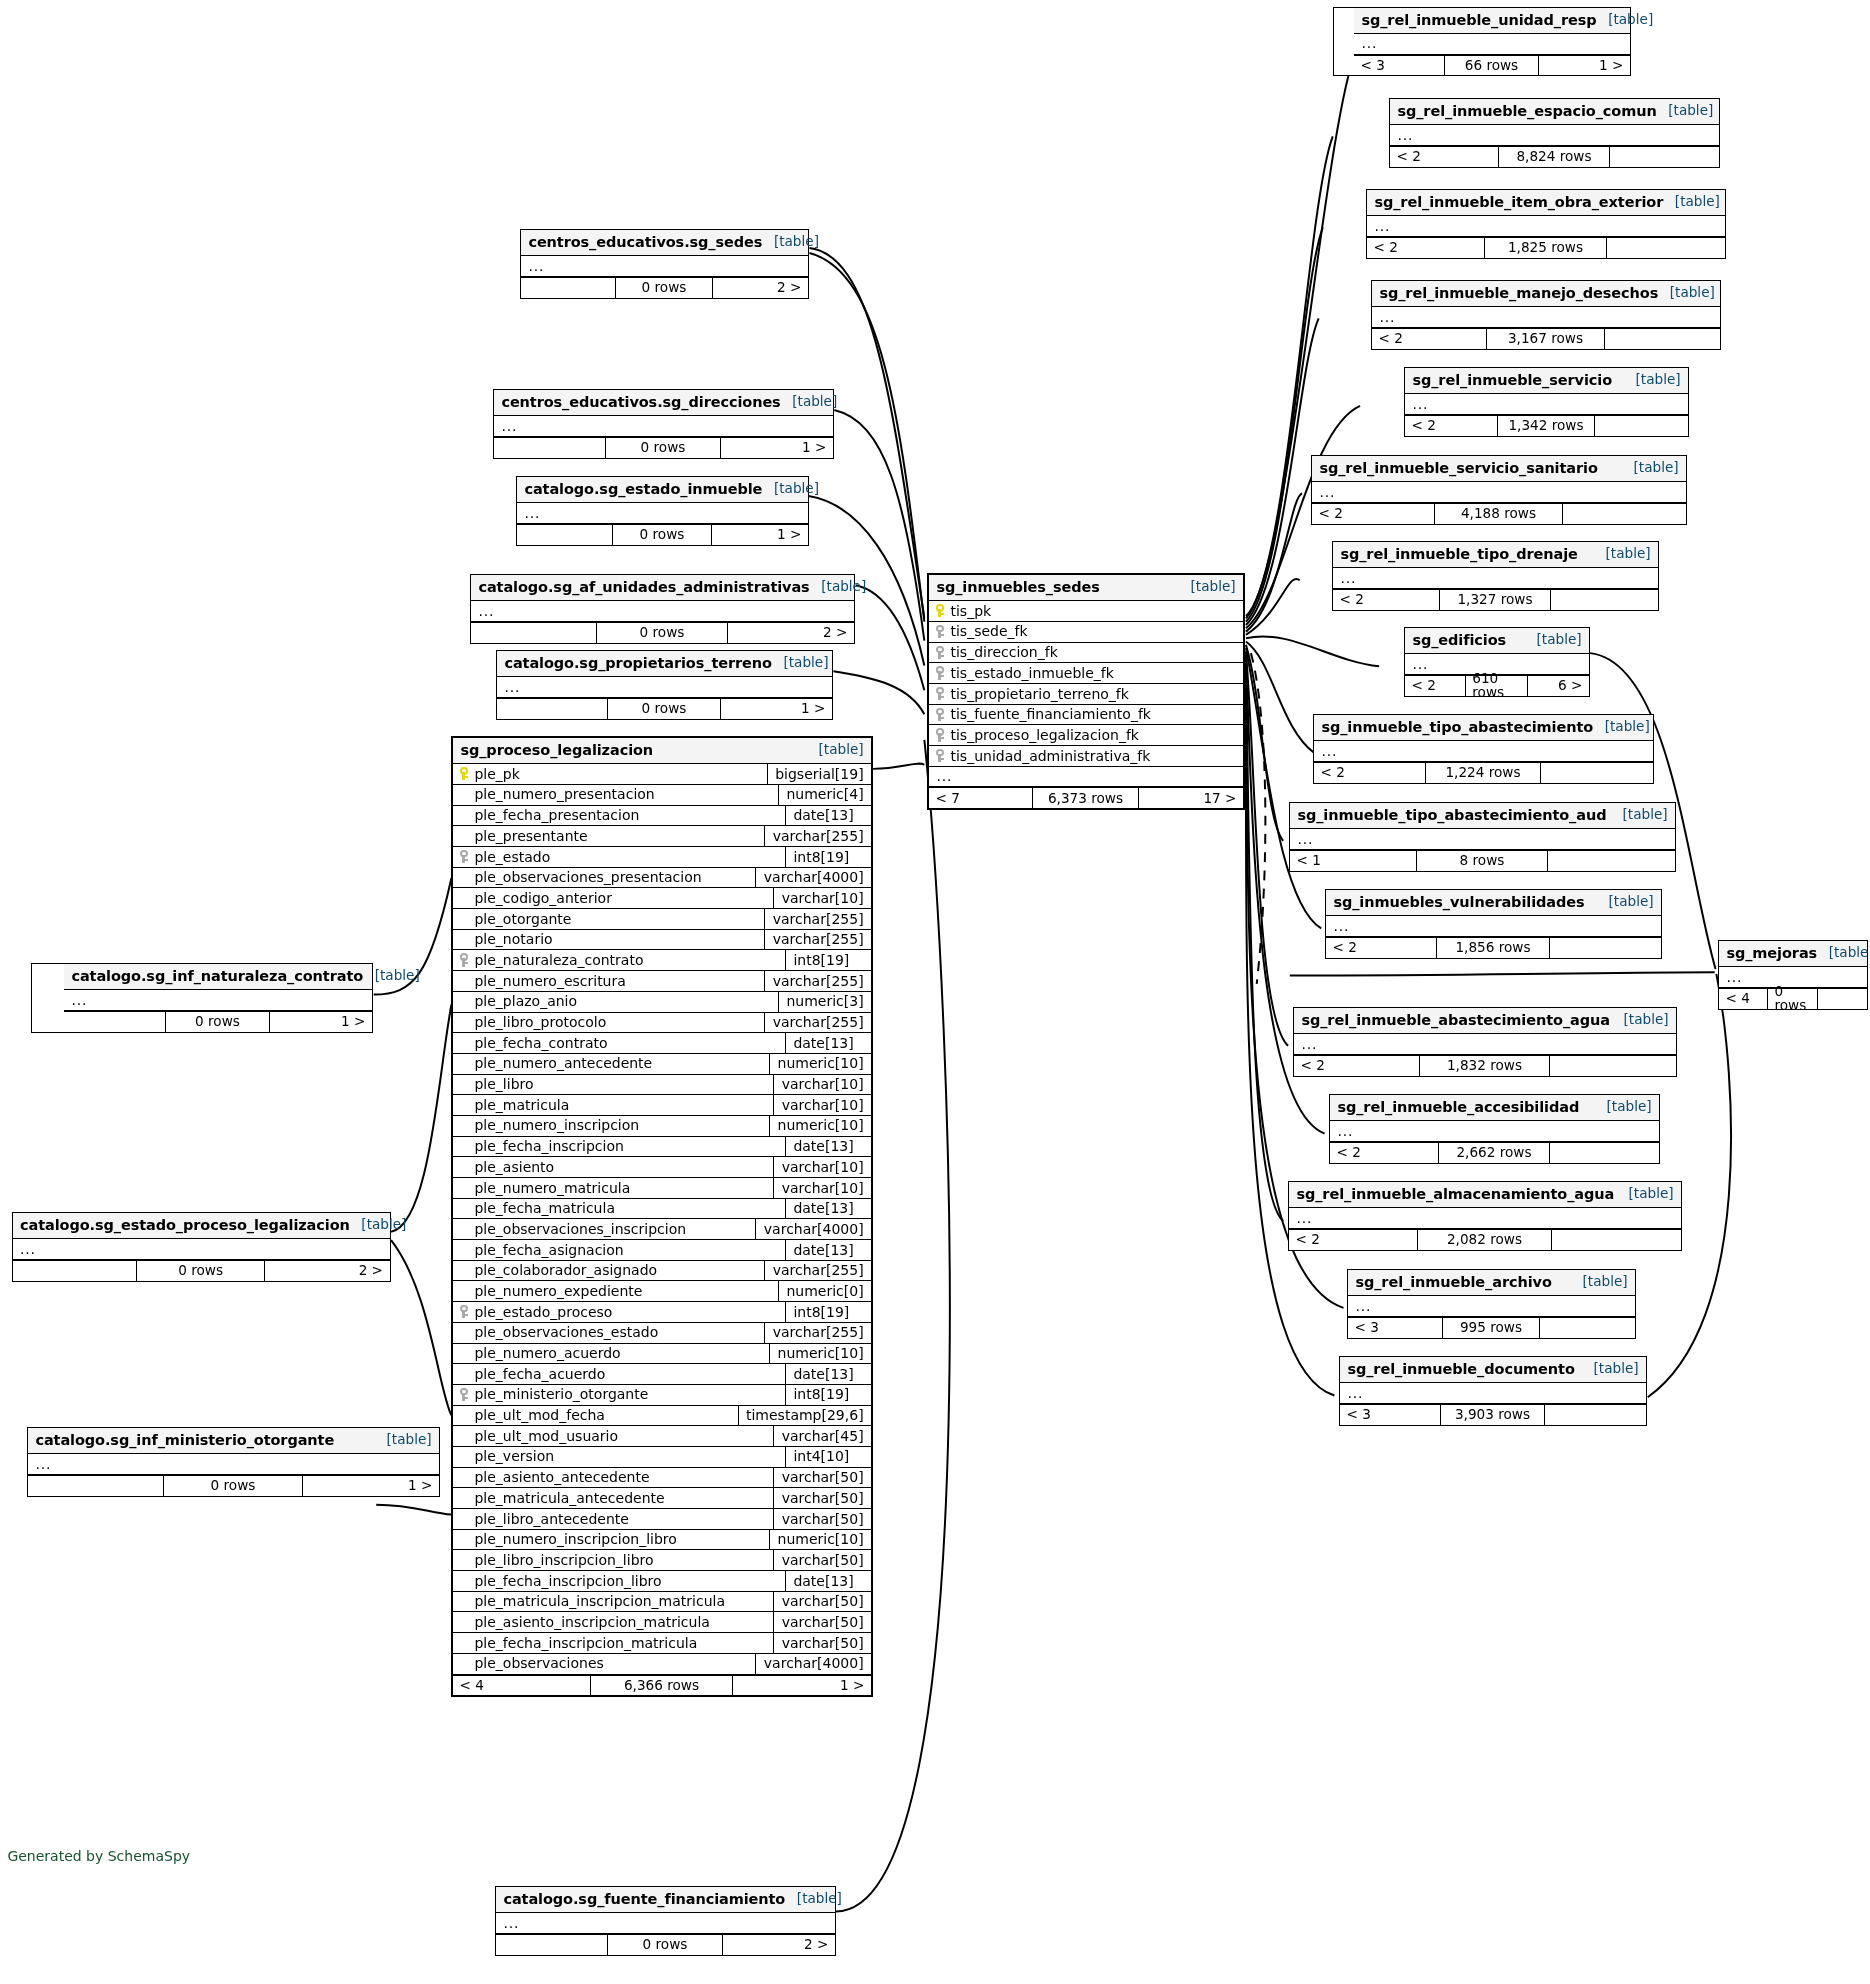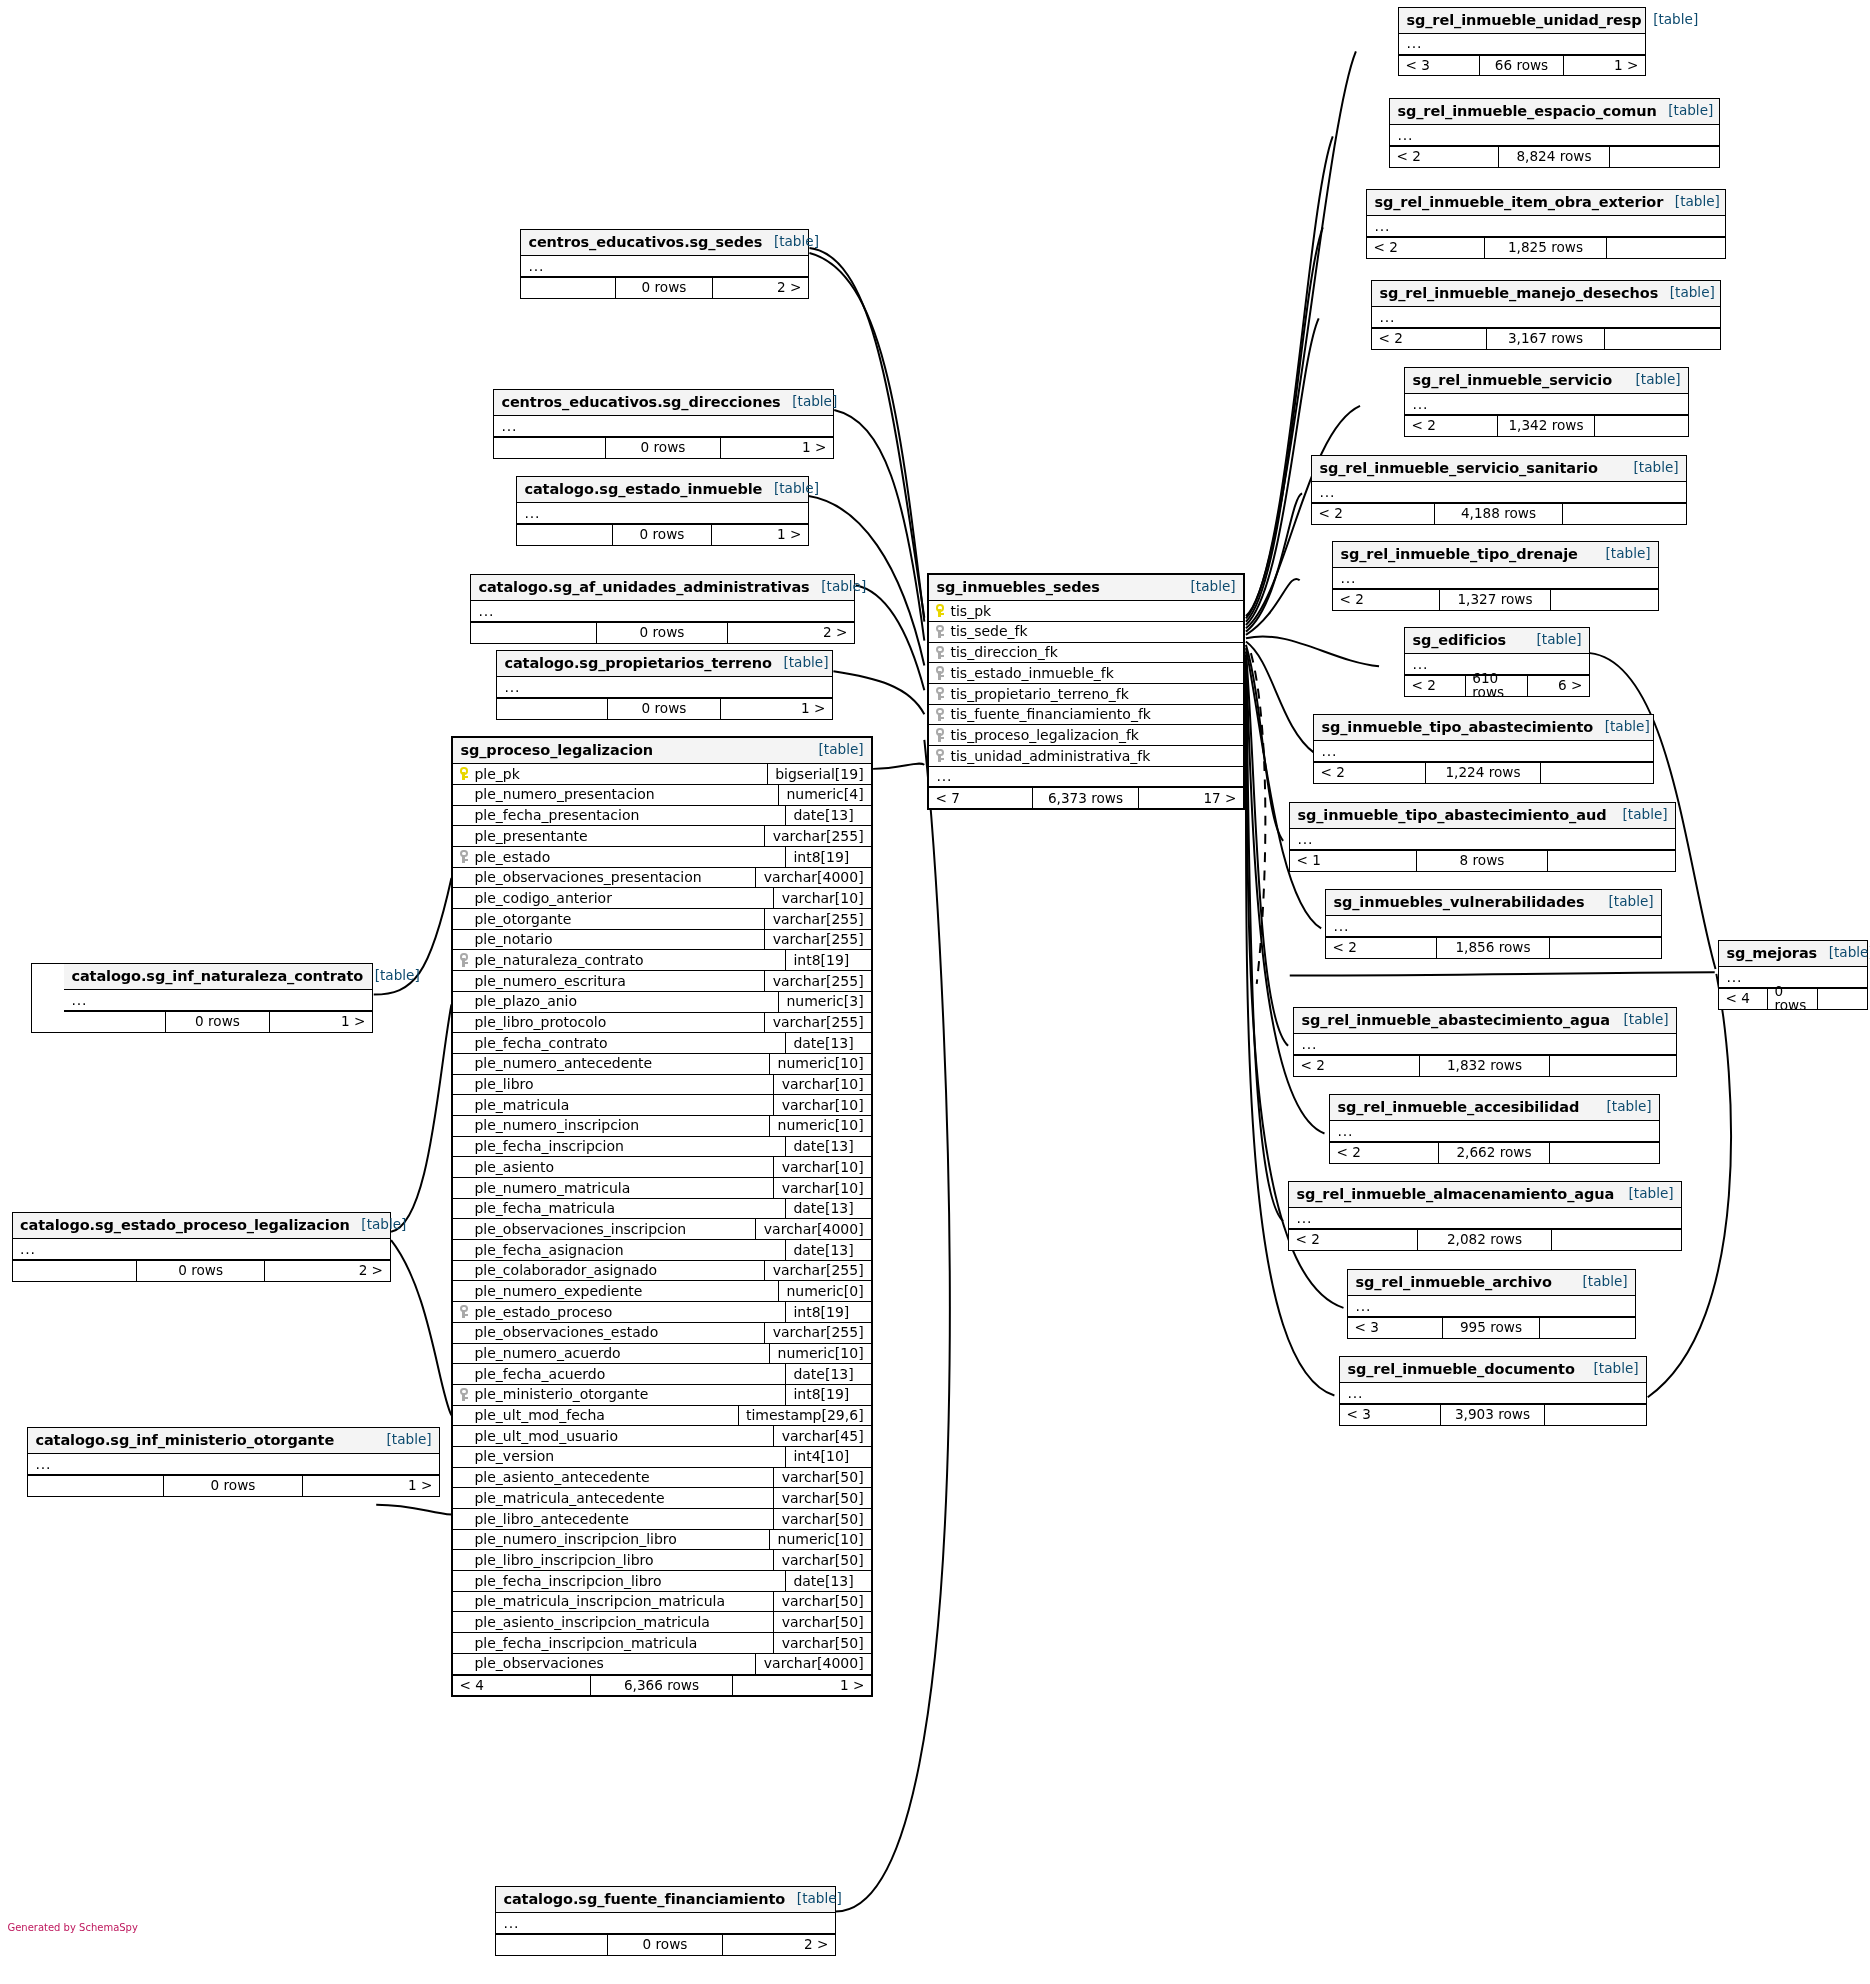--- a/index.html
+++ b/index.html
@@ -67,22 +67,22 @@
   .f-mid{flex:0 0 34%;justify-content:center;}
   .f-right{flex:1;}
   .keyicon{display:inline-block;width:8.3px;height:13.2px;position:relative;flex:0 0 8.3px;}
   .keyicon i{position:absolute;left:1.7px;top:5px;width:2.5px;height:8.3px;background:currentColor;display:block;}
   .keyicon b{position:absolute;left:0;top:0;width:7.4px;height:7.4px;border:2.1px solid currentColor;border-radius:50%;box-sizing:border-box;display:block;}
   .keyicon em{position:absolute;left:4.1px;top:9px;width:3.3px;height:2.1px;background:currentColor;display:block;}
   .pk{color:#e8d600;}
   .fk{color:#a9a9a9;}
   .spacer{display:inline-block;width:8.3px;flex:0 0 8.3px;}
   .footer-note{
-    position:absolute;left:7.4px;top:1922px;
-    font-size:10px;color:#be185d;
+    position:absolute;left:7.4px;top:1848px;
+    font-size:14px;color:#14532d;
   }
 </style>
 </head>
 <body>
 
 <div id="canvas">
 
   <svg id="edges" viewBox="0 0 2263 2401">
     <defs>
       <g id="crow">
@@ -128,21 +128,21 @@
 
       <path d="M1923,790 C2020,800 2040,1050 2075,1172"></path>
 
       <path d="M1993,1690 C2120,1600 2100,1300 2076,1178"></path>
 
       <path d="M1560,1180 C1800,1180 1950,1176 2074,1176"></path>
     </g>
   </svg>
 
   <div class="footer-note">Generated by SchemaSpy</div>
-<div class="tbl" style="left: 1398px; top: 6.6px; width: 248px;">
+<div class="tbl" style="left: 1333px; top: 6.6px; width: 298px; padding-left: 20px;">
       <div class="thead">
         <span class="tname">sg_rel_inmueble_unidad_resp</span>
         <span class="ttag">[table]</span>
       </div>
       <div class="trow">
         <span class="ellip">...</span>
       </div>
       <div class="tfoot">
         <div class="f-left">&lt; 3</div>
         <div class="f-mid">66 rows</div>

